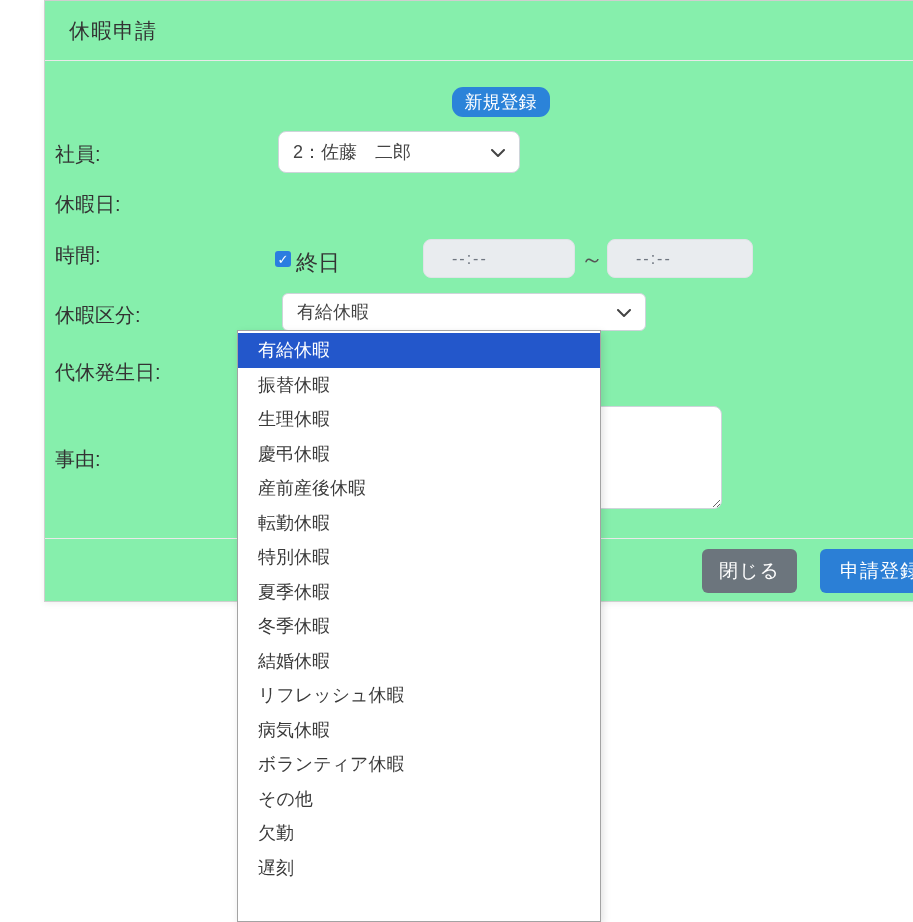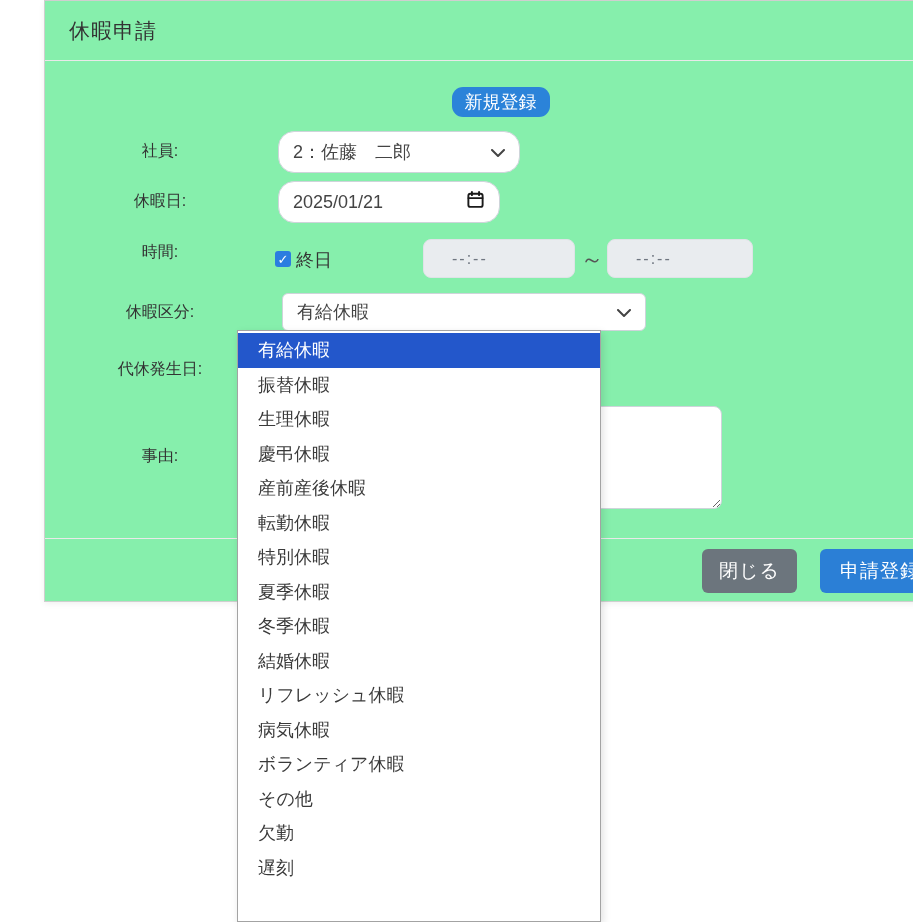--- a/index.html
+++ b/index.html
@@ -12,39 +12,39 @@
            background:#86efac; border:1px solid #cfcfcf; box-shadow:0 2px 6px rgba(0,0,0,.06);margin-left:44px; }
   .modal-header { position:absolute; left:0; top:0; width:100%; height:60px;
                   border-bottom:1px solid #e9e9e9; display:flex; align-items:center;
                   justify-content:space-between; padding:0 24px; }
   .title { font-size:21px; color:#333; letter-spacing:1px; }
   .close-btn { background:none; border:none; font-size:28px; line-height:1; color:#6d6d6d; cursor:pointer; }
 
   .badge { position:absolute; left:50%; transform:translateX(-50%); top:86px;
            background:#2b83d9; color:#fff; font-size:18px; padding:3px 13px; border-radius:11px; }
 
-  .lbl { position:absolute; left:10px; width:210px; text-align:center; font-size:16px; color:#333; }
+  .lbl { position:absolute; left:10px; width:210px; text-align:left; font-size:20px; color:#333; }
   .l-employee   { top:140px; }
   .l-date       { top:190px; }
   .l-time       { top:241px; }
   .l-category   { top:301px; }
   .l-substitute { top:358px; }
   .l-reason     { top:445px; }
 
-  .field { position:absolute; border:1px solid #ced4da; border-radius:16px; background:#fff;
+  .field { position:absolute; border:1px solid #ced4da; border-radius:8px; background:#fff;
            font-size:18px; color:#444; display:flex; align-items:center;
            justify-content:space-between; padding:0 14px; cursor:pointer; }
   .f-employee { left:233px; top:130px; width:242px; height:42px; }
   .f-date     { left:233px; top:180px; width:222px; height:42px; }
   .f-category { left:237px; top:292px; width:364px; height:38px; border-radius:6px; }
 
   .checkbox { position:absolute; left:230px; top:250px; width:16px; height:16px;
               background:#2b7de0; border-radius:3px; color:#fff; font-size:13px; font-weight:bold;
               display:flex; align-items:center; justify-content:center; cursor:pointer; }
-  .allday-lbl { position:absolute; left:251px; top:247px; font-size:18px; color:#333; }
+  .allday-lbl { position:absolute; left:251px; top:247px; font-size:22px; color:#333; }
 
   .time-field { position:absolute; top:238px; height:39px; background:#e9ecef;
                 border:1px solid #dfe3e7; border-radius:8px; color:#6f7680;
                 font-size:16px; display:flex; align-items:center; padding-left:28px; letter-spacing:2px; }
   .t-start { left:378px; width:152px; }
   .t-end   { left:562px; width:146px; }
   .tilde { position:absolute; left:532px; top:243px; width:30px; text-align:center;
            font-size:23px; color:#555; }
 
   .f-substitute { left:233px; top:362px; width:222px; height:42px; z-index:1; }
@@ -89,30 +89,20 @@
     <div class="field f-employee">
       <span>2：佐藤　二郎</span>
       <span class="chev">
         <svg width="14" height="9" viewBox="0 0 14 9">
             <path d="M1 1l6 6 6-6" fill="none" stroke="#444" stroke-width="2" stroke-linecap="round" stroke-linejoin="round"></path>
           </svg>
       </span>
     </div>
 
     <div class="lbl l-date">休暇日:</div>
-    <div class="field f-date">
-      <span>2025/01/21</span>
-      <span class="cal">
-        <svg width="19" height="19" viewBox="0 0 24 24" fill="none" stroke="#1b1b1b" stroke-width="2.4" stroke-linecap="round">
-          <path d="M7.5 2.5v4M16.5 2.5v4"></path>
-          <rect x="3" y="4.8" width="18" height="16.5" rx="2.5"></rect>
-          <path d="M3 10.3h18" stroke-width="2"></path>
-        </svg>
-      </span>
-    </div>
 
     <div class="lbl l-time">時間:</div>
     <span class="checkbox">✓</span>
     <span class="allday-lbl">終日</span>
     <div class="time-field t-start">--:--</div>
     <div class="tilde">～</div>
     <div class="time-field t-end">--:--</div>
 
     <div class="lbl l-category">休暇区分:</div>
     <div class="field f-category">

